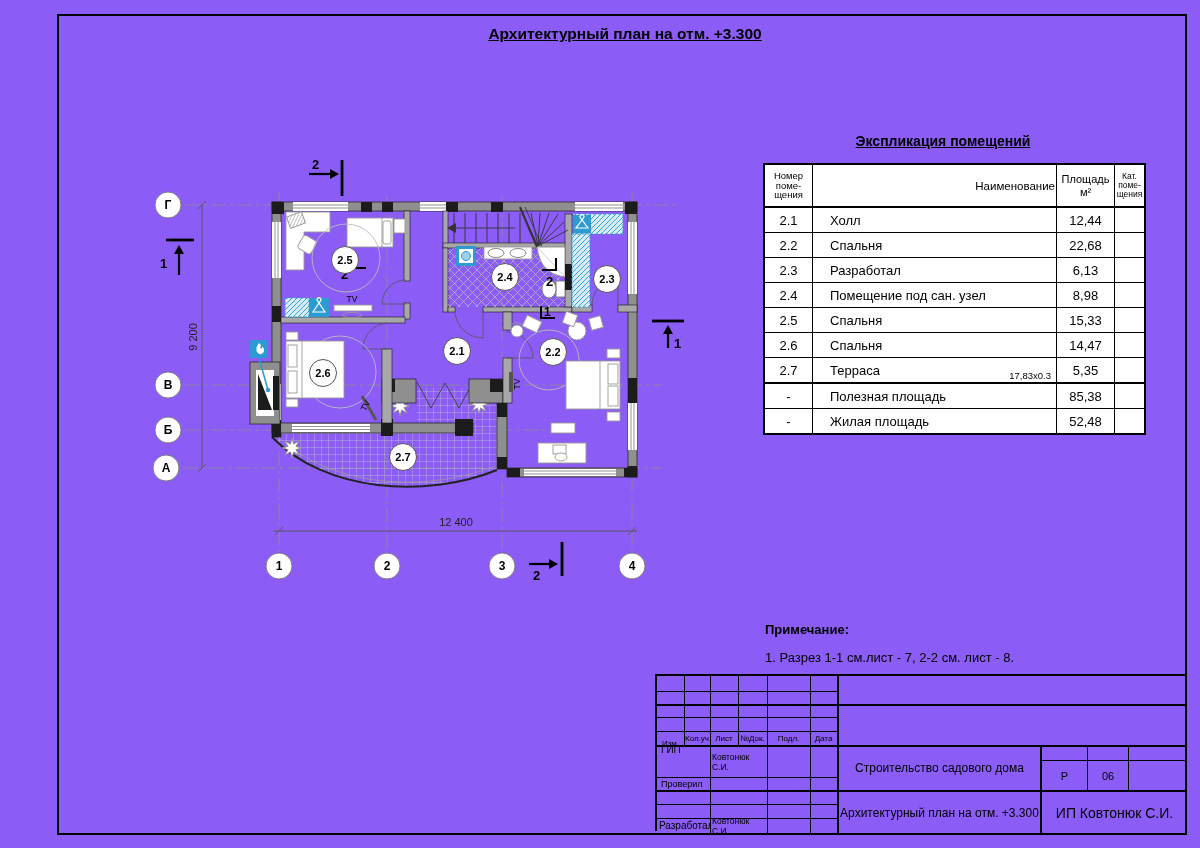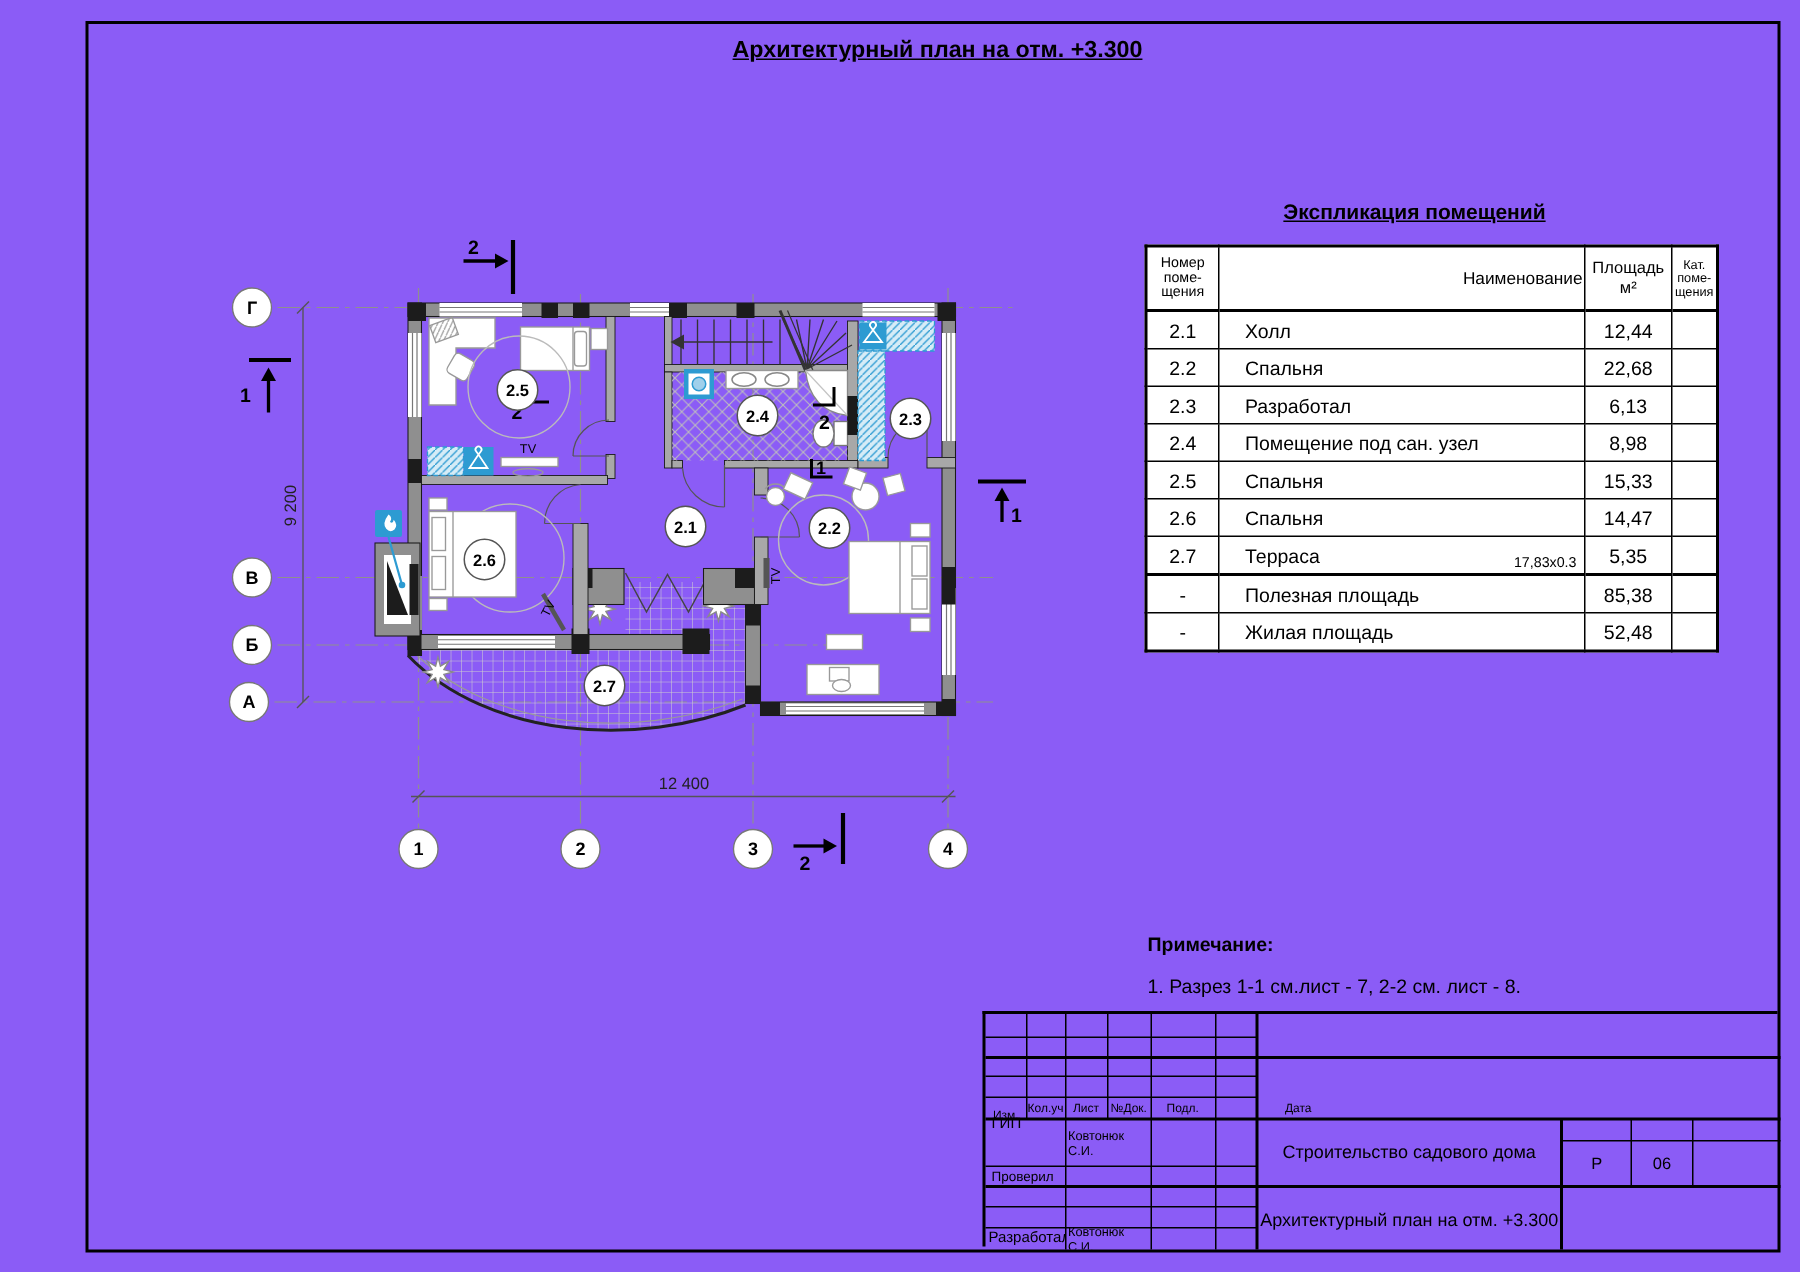--- a/index.html
+++ b/index.html
@@ -441,26 +441,27 @@
     <div class="ln" style="left:0;top:101px;width:181px;height:1px;"></div>
     <div class="ln" style="left:0;top:114px;width:530px;height:2px;"></div>
     <div class="ln" style="left:0;top:128px;width:181px;height:1px;"></div>
     <div class="ln" style="left:0;top:142px;width:181px;height:1px;"></div>
 
     <div class="tbtxt" style="left:0;top:55px;width:27px;height:24px;">Изм.</div>
     <div class="tbtxt" style="left:27px;top:55px;width:26px;height:14px;">Кол.уч</div>
     <div class="tbtxt" style="left:53px;top:55px;width:28px;height:14px;">Лист</div>
     <div class="tbtxt" style="left:81px;top:55px;width:29px;height:14px;">№Док.</div>
     <div class="tbtxt" style="left:110px;top:55px;width:43px;height:14px;">Подл.</div>
-    <div class="tbtxt" style="left:153px;top:55px;width:27px;height:14px;padding-left:42px;">Дата</div>
+    <div class="tbtxt" style="left:153px;top:55px;width:27px;height:14px;">Дата</div>
 
     <div class="tbtxt tleft" style="left:4px;top:58px;width:48px;height:30px;font-size:10px;">ГИП</div>
     <div class="tbtxt tleft" style="left:55px;top:71px;width:55px;height:30px;font-size:8.5px;">Ковтонюк С.И.</div>
     <div class="tbtxt tleft" style="left:4px;top:101px;width:48px;height:13px;font-size:9px;">Проверил</div>
     <div class="tbtxt tleft" style="left:2px;top:142px;width:51px;height:15px;font-size:10px;">Разработал</div>
     <div class="tbtxt tleft" style="left:55px;top:142px;width:55px;height:15px;font-size:8.5px;">Ковтонюк С.И.</div>
 
     <div class="tbtxt" style="left:183px;top:70px;width:199px;height:44px;font-size:12px;">Строительство садового дома</div>
     <div class="tbtxt" style="left:183px;top:116px;width:199px;height:41px;font-size:12px;">Архитектурный план на отм. +3.300</div>
+    <div class="tbtxt" style="left:385px;top:116px;width:145px;height:41px;font-size:14px;">ИП Ковтонюк С.И.</div>
     <div class="tbtxt" style="left:385px;top:85px;width:45px;height:29px;font-size:11px;">Р</div>
     <div class="tbtxt" style="left:431px;top:85px;width:40px;height:29px;font-size:11px;">06</div>
   </div>
 </div>
 
 </body></html>

